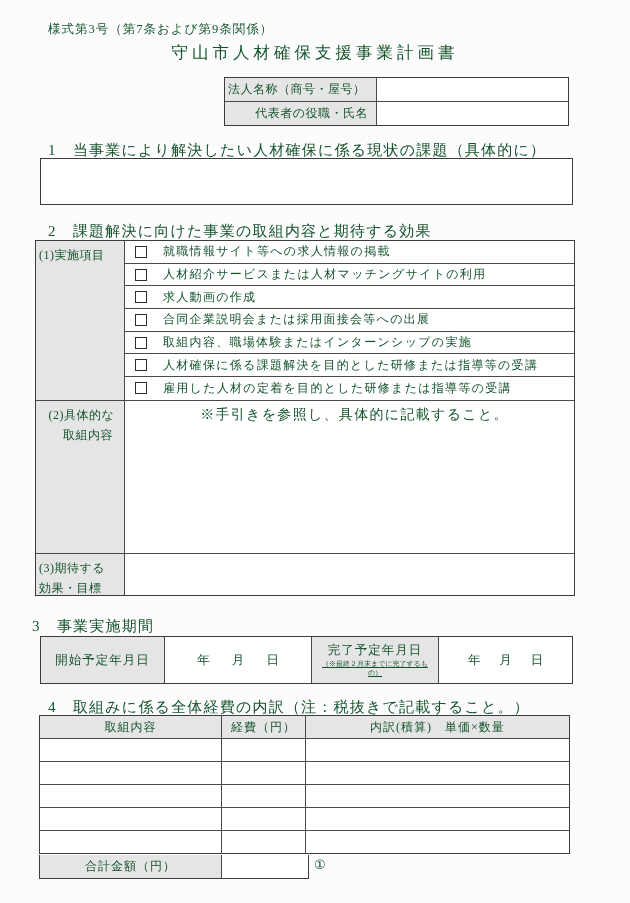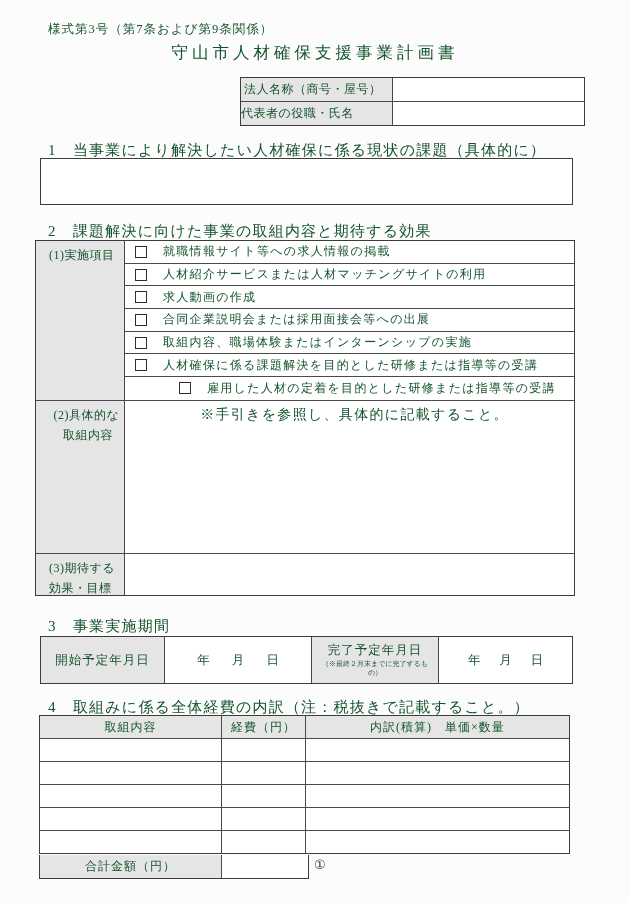--- a/index.html
+++ b/index.html
@@ -11,70 +11,70 @@
     color: #14532d;
     overflow: hidden;
   }
   .abs { position: absolute; }
 
   .form-no { left: 48px; top: 21px; font-size: 12.5px; letter-spacing: 1px; }
   .title { left: 0; width: 630px; top: 42px; text-align: center;
            font-size: 16.5px; letter-spacing: 4px; font-weight: 400; }
 
   
-  .applicant { left: 240px; top: 77px; width: 343px; border: 1.5px solid #3c3c3c; background: #fff; }
+  .applicant { left: 224px; top: 77px; width: 343px; border: 1.5px solid #3c3c3c; background: #fff; }
   .applicant .row { display: grid; grid-template-columns: 152px 1fr; height: 23px; }
   .applicant .row + .row { border-top: 1px solid #4a4a4a; }
   .applicant .lab { background: #e5e5e5; border-right: 1px solid #4a4a4a;
                     font-size: 12px; line-height: 23px; letter-spacing: 0.5px; }
   .applicant .lab.l1 { padding-left: 3px; }
-  .applicant .lab.l2 { text-align: left; padding-right: 16px; font-family: Liberation Serif, serif; }
+  .applicant .lab.l2 { text-align: right; padding-right: 8px; font-family: Liberation Serif, serif; }
   .applicant .val { background: #fff; }
 
   .sec-head { font-size: 15px; letter-spacing: 1.2px; }
   .h1 { left: 48px; top: 141px; }
   .h2 { left: 48px; top: 222px; }
-  .h3 { left: 48px; top: 617px; }
+  .h3 { left: 32px; top: 617px; }
   .h4 { left: 48px; top: 698px; }
 
   .s1-box { left: 40px; top: 158px; width: 531px; height: 45px;
             border: 1.5px solid #3c3c3c; background: #fff; }
 
   
   .s2 { left: 35px; top: 240px; width: 538px; border: 1.5px solid #3c3c3c; background: #fff; }
   .s2-row { display: flex; }
   .s2-row + .s2-row { border-top: 1px solid #4a4a4a; }
   .s2-lab { flex: none; width: 89px; background: #e5e5e5; border-right: 1px solid #4a4a4a;
             font-size: 12px; letter-spacing: 0.5px; box-sizing: border-box; }
-  .s2-lab .ln { line-height: 20px; padding-left: 13px; }
+  .s2-lab .ln { line-height: 20px; padding-left: 3px; }
   .s2-lab .ln.indent { padding-left: 16px; }
   .s2-lab.pt { padding-top: 4px; }
   .s2-body { flex: 1; min-width: 0; }
   .chk-row { display: flex; align-items: center; height: 22.7px; box-sizing: border-box;
              border-bottom: 1px solid #4a4a4a; padding-left: 10px; background: #fff; }
-  .chk-row:last-child { border-bottom: none; margin-left: 44px; }
+  .chk-row:last-child { border-bottom: none; }
   .chk-box { flex: none; width: 10px; height: 10px; border: 1.2px solid #2e2e2e;
              background: #fff; margin-right: 16px; }
   .chk-text { font-size: 12px; letter-spacing: 1.3px; white-space: nowrap; }
   .row-1 .s2-body { height: 158.9px; }
   .row-2 { height: 152px; text-align: center; }
   .row-3 { height: 41px; }
   .s2-note { font-size: 14px; letter-spacing: 1.3px; padding: 5px 0 0 10px; }
 
   
   .s3 { left: 40px; top: 636px; width: 531px; height: 46px; border: 1.5px solid #3c3c3c;
         display: grid; grid-template-columns: 124px 147px 127px 1fr; background: #fff; }
   .s3 > div { border-right: 1px solid #4a4a4a; box-sizing: border-box; }
   .s3 > div:last-child { border-right: none; }
   .s3 .glab { background: #e5e5e5; display: flex; flex-direction: column;
               align-items: center; justify-content: center; font-size: 12.5px; letter-spacing: 1px; }
   .s3 .date { display: flex; align-items: center; justify-content: space-evenly;
               font-size: 12.5px; padding: 0 10px; }
   .end-note { font-size: 7px; line-height: 9px; letter-spacing: 0; text-align: center;
-              padding: 0 8px; margin-top: 1px; }
+              padding: 0 8px; margin-top: 1px; text-decoration: underline; }
 
   
   .s4 { left: 39px; top: 715px; width: 529px; border: 1.5px solid #3c3c3c; background: #fff; }
   .s4-hrow { display: grid; grid-template-columns: 182px 84px 1fr; height: 22px;
              background: #e5e5e5; border-bottom: 1px solid #4a4a4a; }
   .s4-hrow > div { border-right: 1px solid #4a4a4a; text-align: center; font-size: 12px;
                    line-height: 22px; letter-spacing: 1px; }
   .s4-hrow > div:last-child { border-right: none; }
   .s4-row { display: grid; grid-template-columns: 182px 84px 1fr; height: 22px;
             border-bottom: 1px solid #4a4a4a; }

